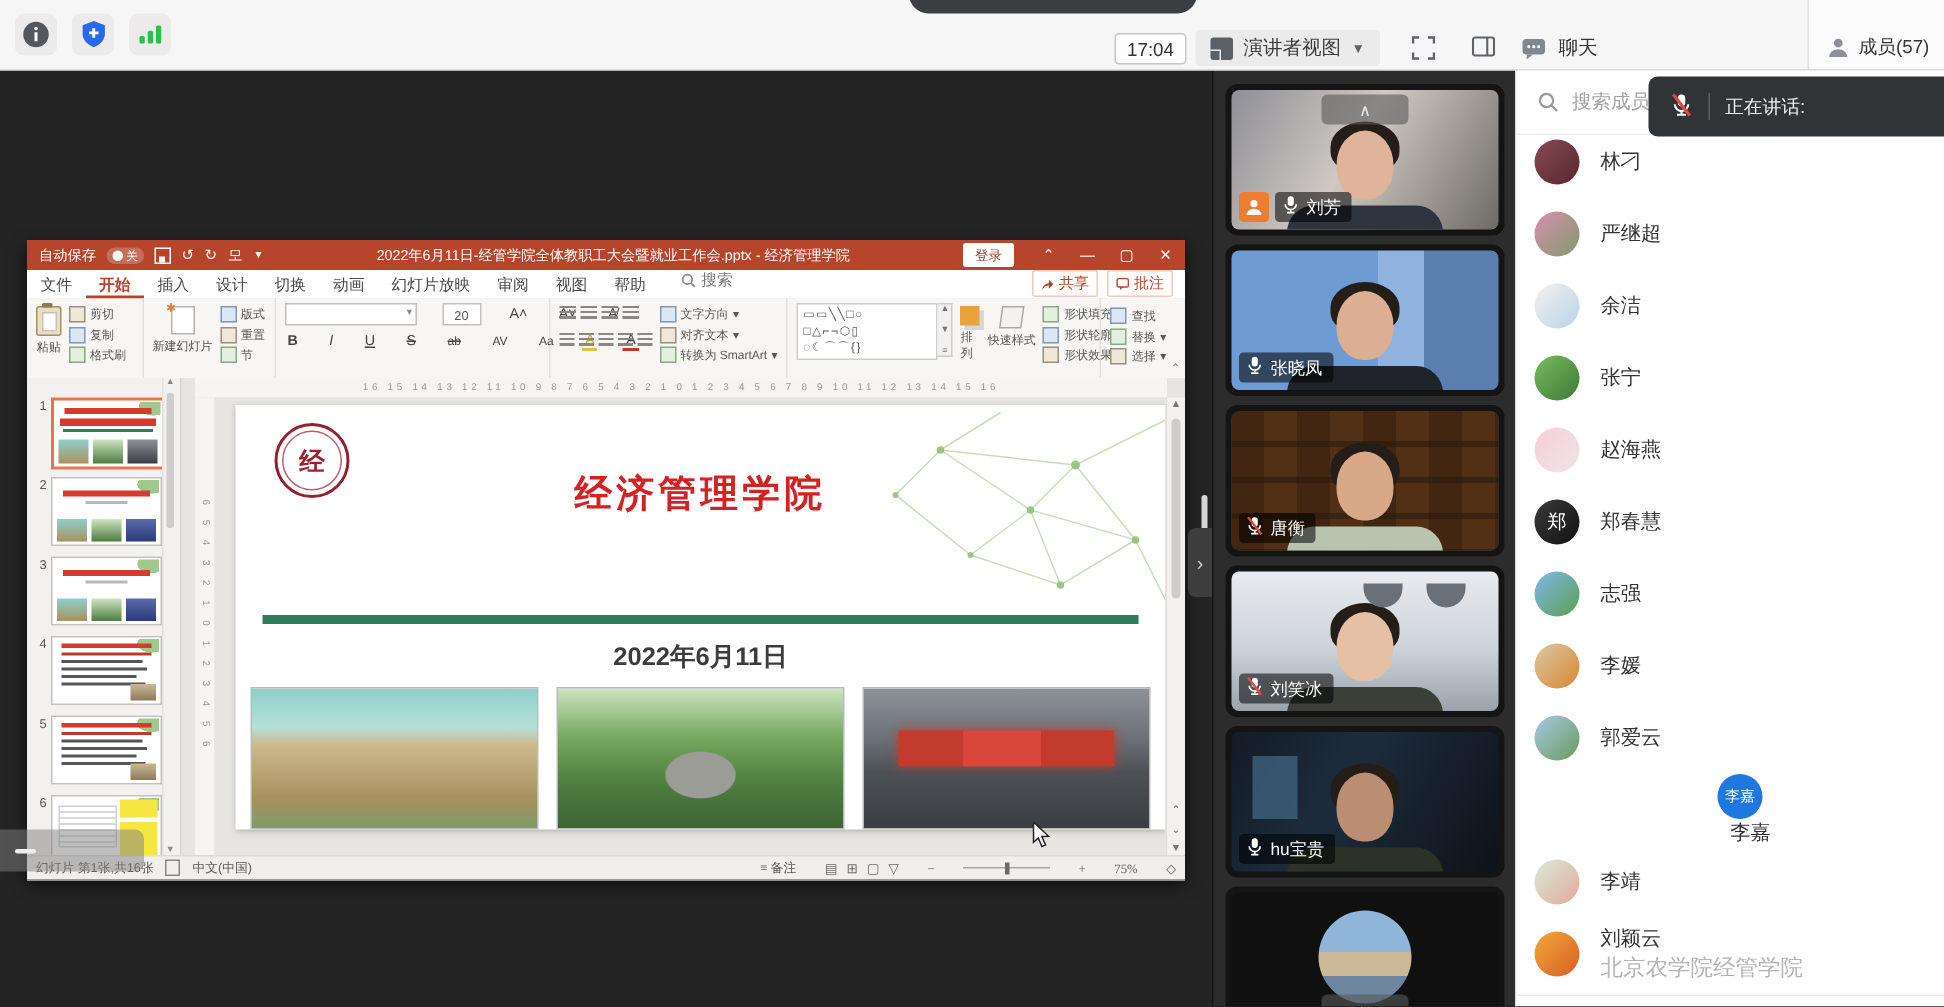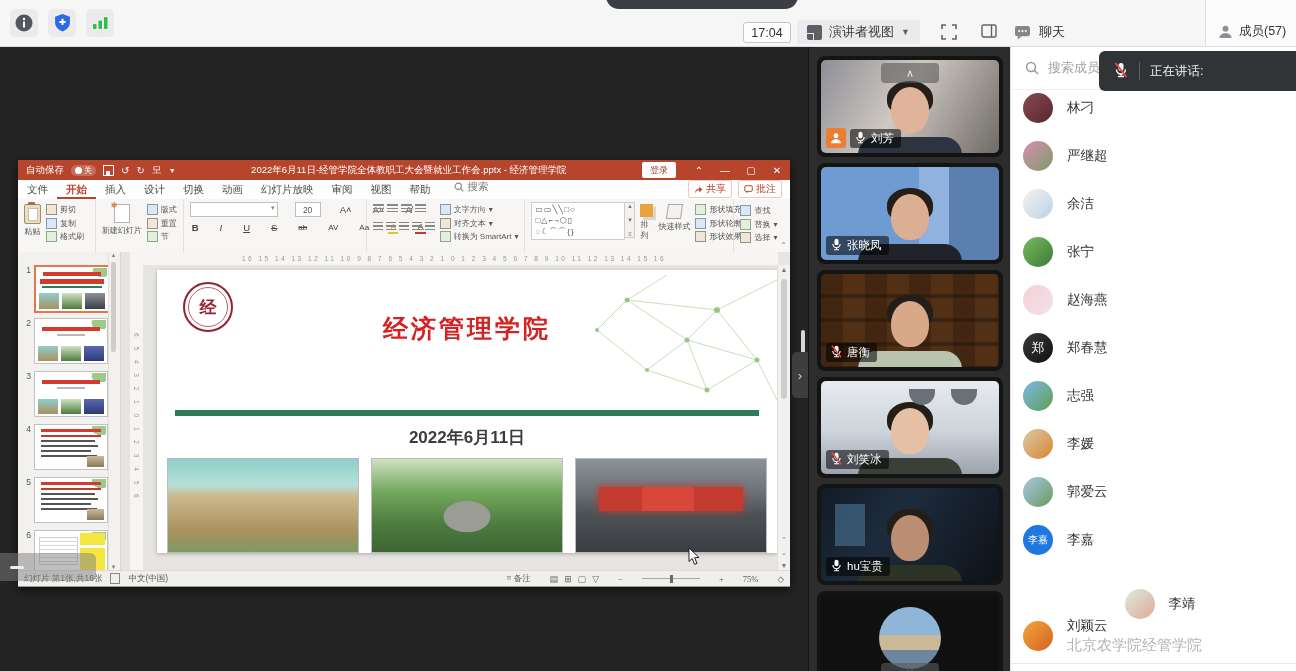--- a/index.html
+++ b/index.html
@@ -798,27 +798,27 @@
         <span style="display: flex; flex-direction: column;">
           <span class="mname">李媛</span>
         </span>
       </div>
       <div class="mrow" style="top: 378px;">
         <span class="avatar" style="background: linear-gradient(135deg, rgb(168, 200, 232), rgb(106, 154, 90));"></span>
         <span style="display: flex; flex-direction: column;">
           <span class="mname">郭爱云</span>
         </span>
       </div>
-      <div class="mrow" style="top: 426px;">
+      <div class="mrow" style="top: 426px; flex-direction: column;">
         <span class="avatar" style="background: linear-gradient(135deg, rgb(31, 120, 224), rgb(31, 120, 224)); font-size: 10px;">李嘉</span>
         <span style="display: flex; flex-direction: column;">
           <span class="mname">李嘉</span>
         </span>
       </div>
-      <div class="mrow" style="top: 490px; justify-content: center;">
+      <div class="mrow" style="top: 474px;">
         <span class="avatar" style="background: linear-gradient(135deg, rgb(216, 236, 220), rgb(226, 168, 152));"></span>
         <span style="display: flex; flex-direction: column;">
           <span class="mname">李靖</span>
         </span>
       </div>
       <div class="mrow" style="top: 522px;">
         <span class="avatar" style="background: linear-gradient(135deg, rgb(242, 168, 57), rgb(213, 95, 36));"></span>
         <span style="display: flex; flex-direction: column;">
           <span class="mname">刘颖云</span>
           <span class="morg mname">北京农学院经管学院</span>

